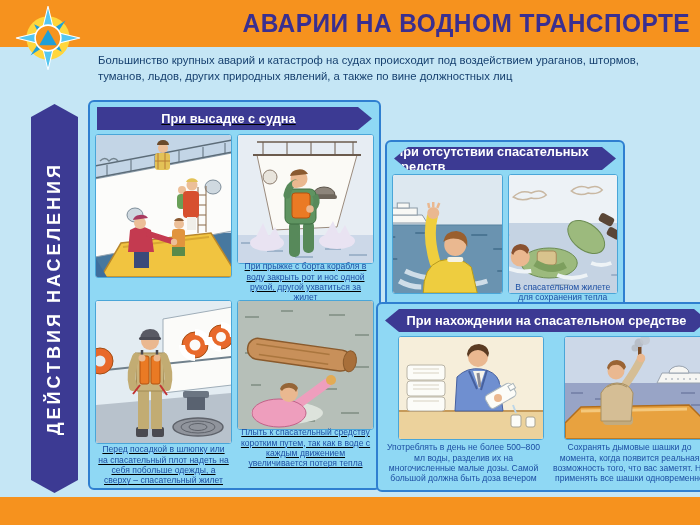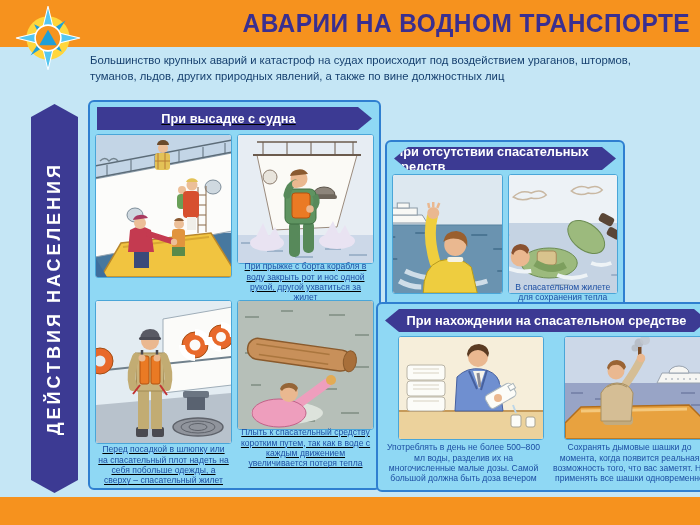--- a/index.html
+++ b/index.html
@@ -10,21 +10,21 @@
   }
   .top-band{position:absolute;left:0;top:0;width:700px;height:47px;background:#f6921e;}
   .bottom-band{position:absolute;left:0;top:497px;width:700px;height:28px;background:#f6921e;}
   .logo{position:absolute;left:15px;top:5px;width:66px;height:66px;}
   .title{
     position:absolute;top:8px;right:10px;margin:0;white-space:nowrap;
     font-size:26px;font-weight:bold;color:#3a2f90;
     transform:scaleX(.94);transform-origin:right center;letter-spacing:0.5px;
   }
   .intro{
-    position:absolute;left:90px;top:53px;width:556px;margin:0;
+    position:absolute;left:98px;top:53px;width:556px;margin:0;
     font-size:11.3px;line-height:1.38;color:#16406f;
   }
   .ribbon{
     position:absolute;left:31px;top:104px;width:47px;height:389px;background:#3c3a93;
     clip-path:polygon(50% 0,100% 13px,100% calc(100% - 13px),50% 100%,0 calc(100% - 13px),0 13px);
     display:flex;align-items:center;justify-content:center;
   }
   .ribbon span{
     writing-mode:vertical-rl;transform:rotate(180deg);
     color:#ffffff;font-weight:bold;font-size:18px;letter-spacing:3px;white-space:nowrap;

